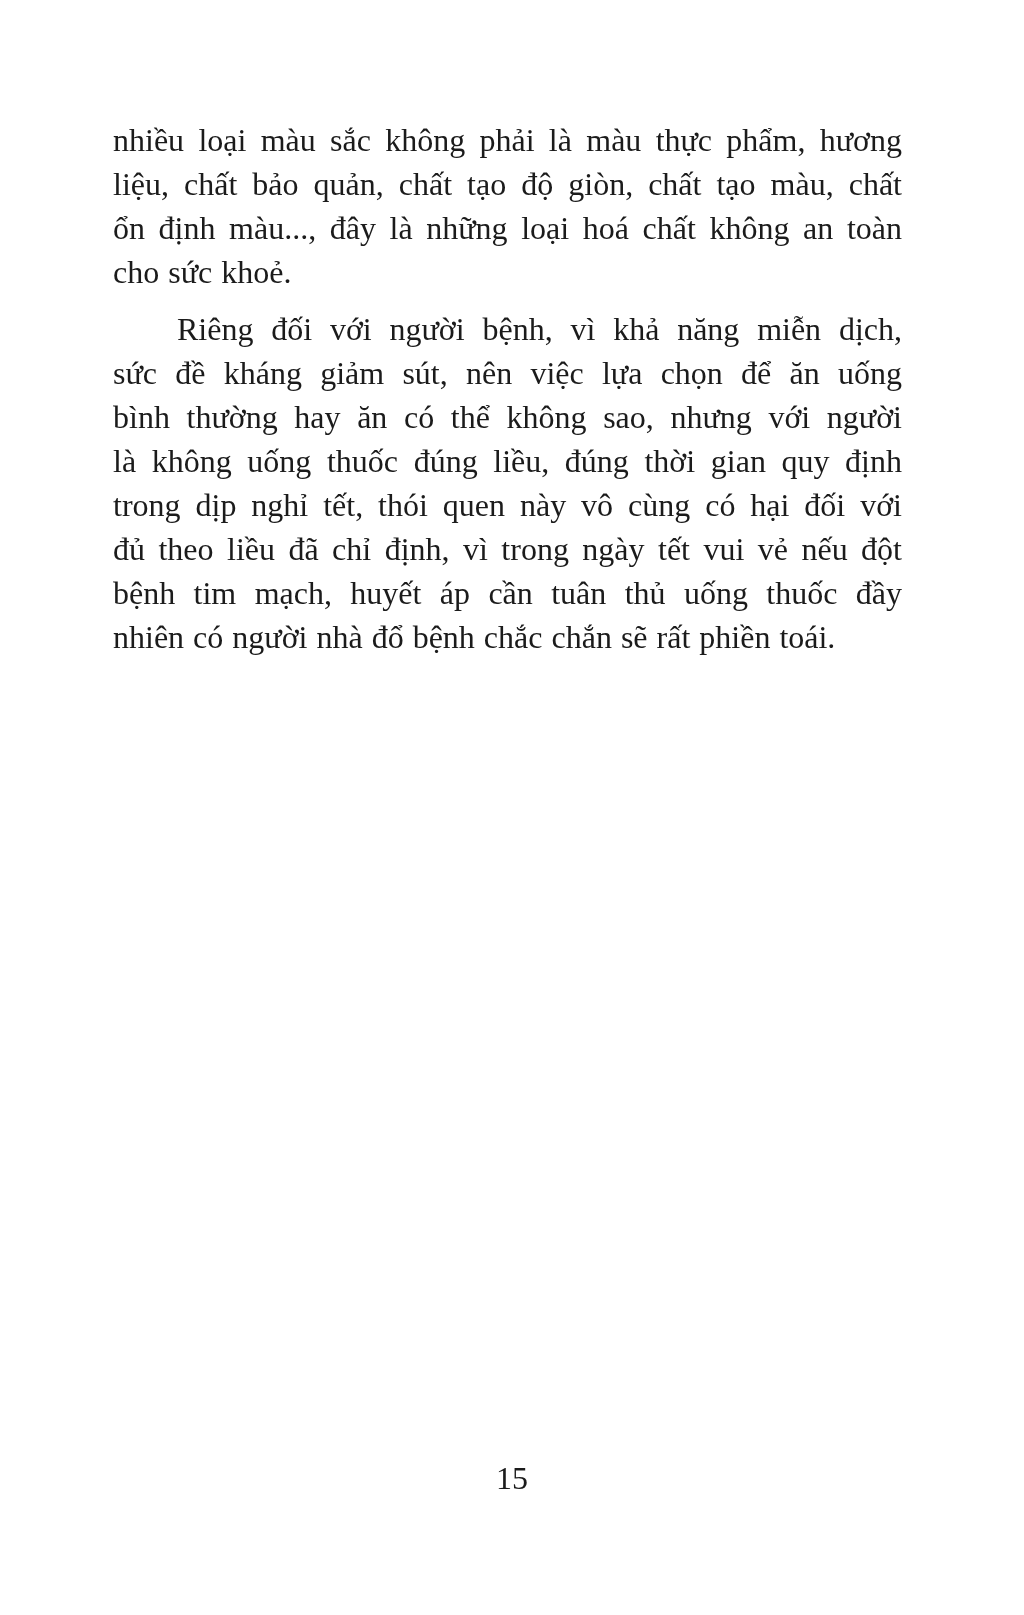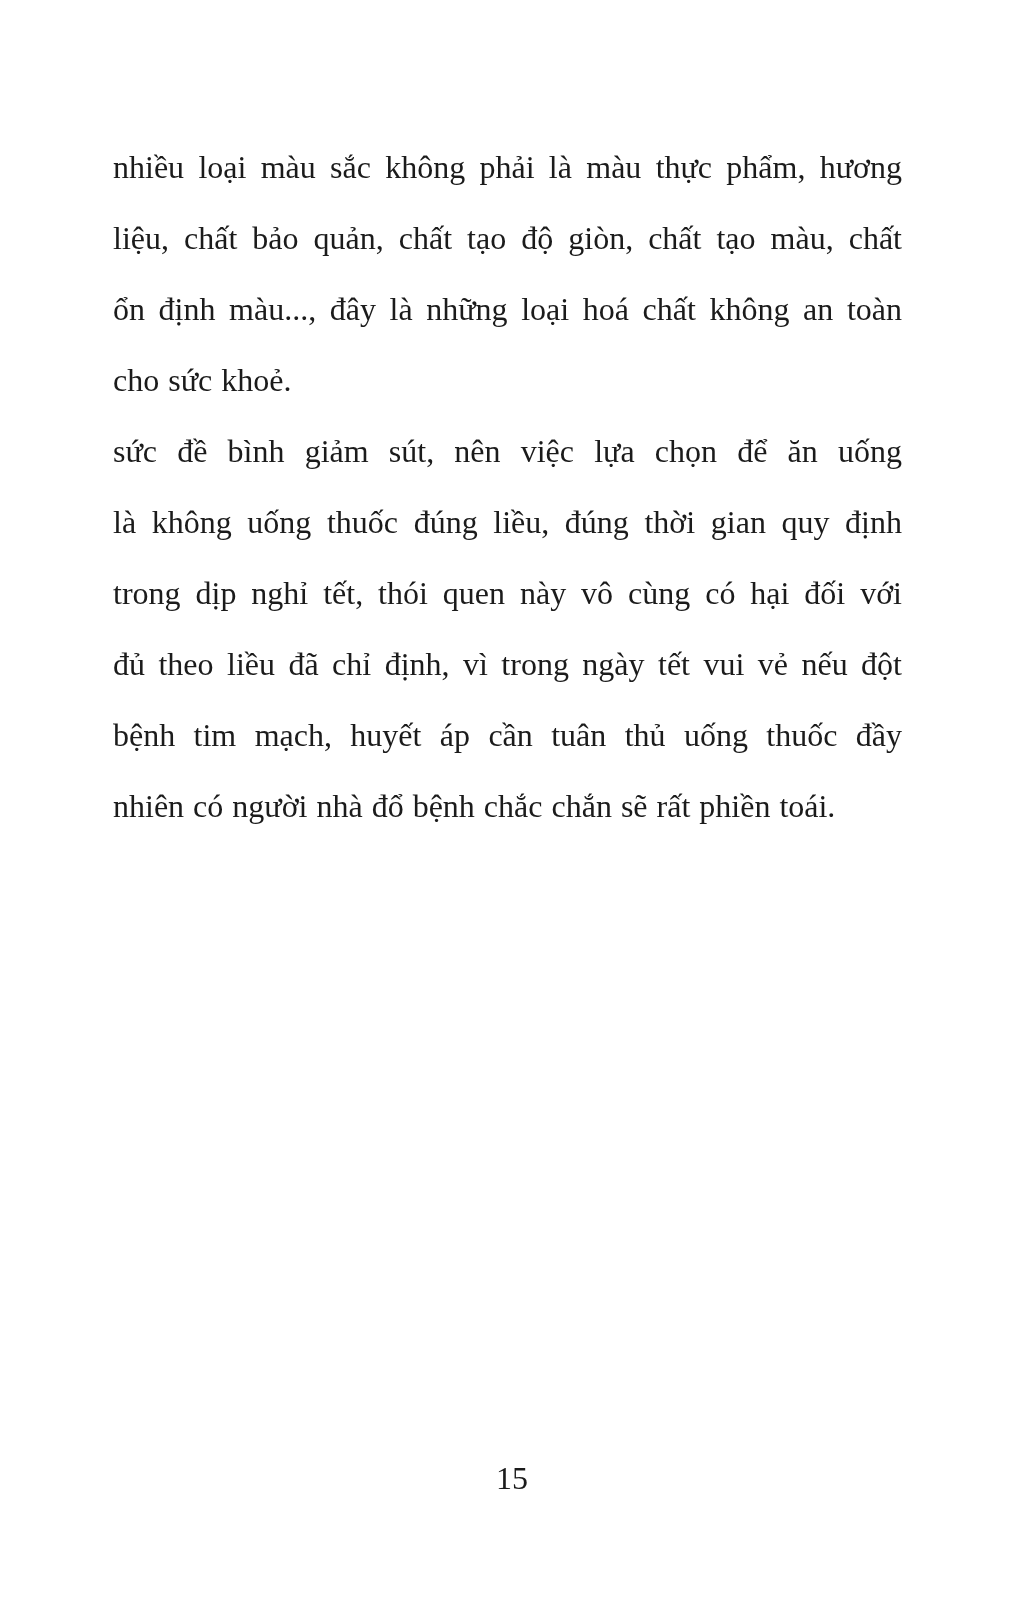--- a/index.html
+++ b/index.html
@@ -29,21 +29,20 @@
   .paragraph + .paragraph {
     margin-top: 13px;
   }
   .line {
     font-size: 32px;
     line-height: 44px;
     text-align: justify;
     text-align-last: justify;
     white-space: normal;
     word-spacing: 1px;
-    margin-top: 27px;
   }
   .line.last {
     text-align: right;
     text-align-last: left;
   }
   .line.first-indent {
     text-indent: 64px;
   }
   .page-number {
     position: absolute;
@@ -61,21 +60,23 @@
 
 <div class="page">
   <div class="textblock" id="textblock">
       <div class="paragraph">
         <div class="line">nhiều loại màu sắc không phải là màu thực phẩm, hương</div>
         <div class="line">liệu, chất bảo quản, chất tạo độ giòn, chất tạo màu, chất</div>
         <div class="line">ổn định màu..., đây là những loại hoá chất không an toàn</div>
         <div class="line last">cho sức khoẻ.</div>
       </div>
       <div class="paragraph">
-        <div class="line">sức đề bình giảm sút, nên việc lựa chọn để ăn uống</div>
+        <div class="line first-indent">Riêng đối với người bệnh, vì khả năng miễn dịch,</div>
+        <div class="line">sức đề kháng giảm sút, nên việc lựa chọn để ăn uống</div>
+        <div class="line">bình thường hay ăn có thể không sao, nhưng với người</div>
         <div class="line">là không uống thuốc đúng liều, đúng thời gian quy định</div>
         <div class="line">trong dịp nghỉ tết, thói quen này vô cùng có hại đối với</div>
         <div class="line">đủ theo liều đã chỉ định, vì trong ngày tết vui vẻ nếu đột</div>
         <div class="line">bệnh tim mạch, huyết áp cần tuân thủ uống thuốc đầy</div>
         <div class="line last">nhiên có người nhà đổ bệnh chắc chắn sẽ rất phiền toái.</div>
       </div>
     </div>
   <div class="page-number">15</div>
 </div>
 

